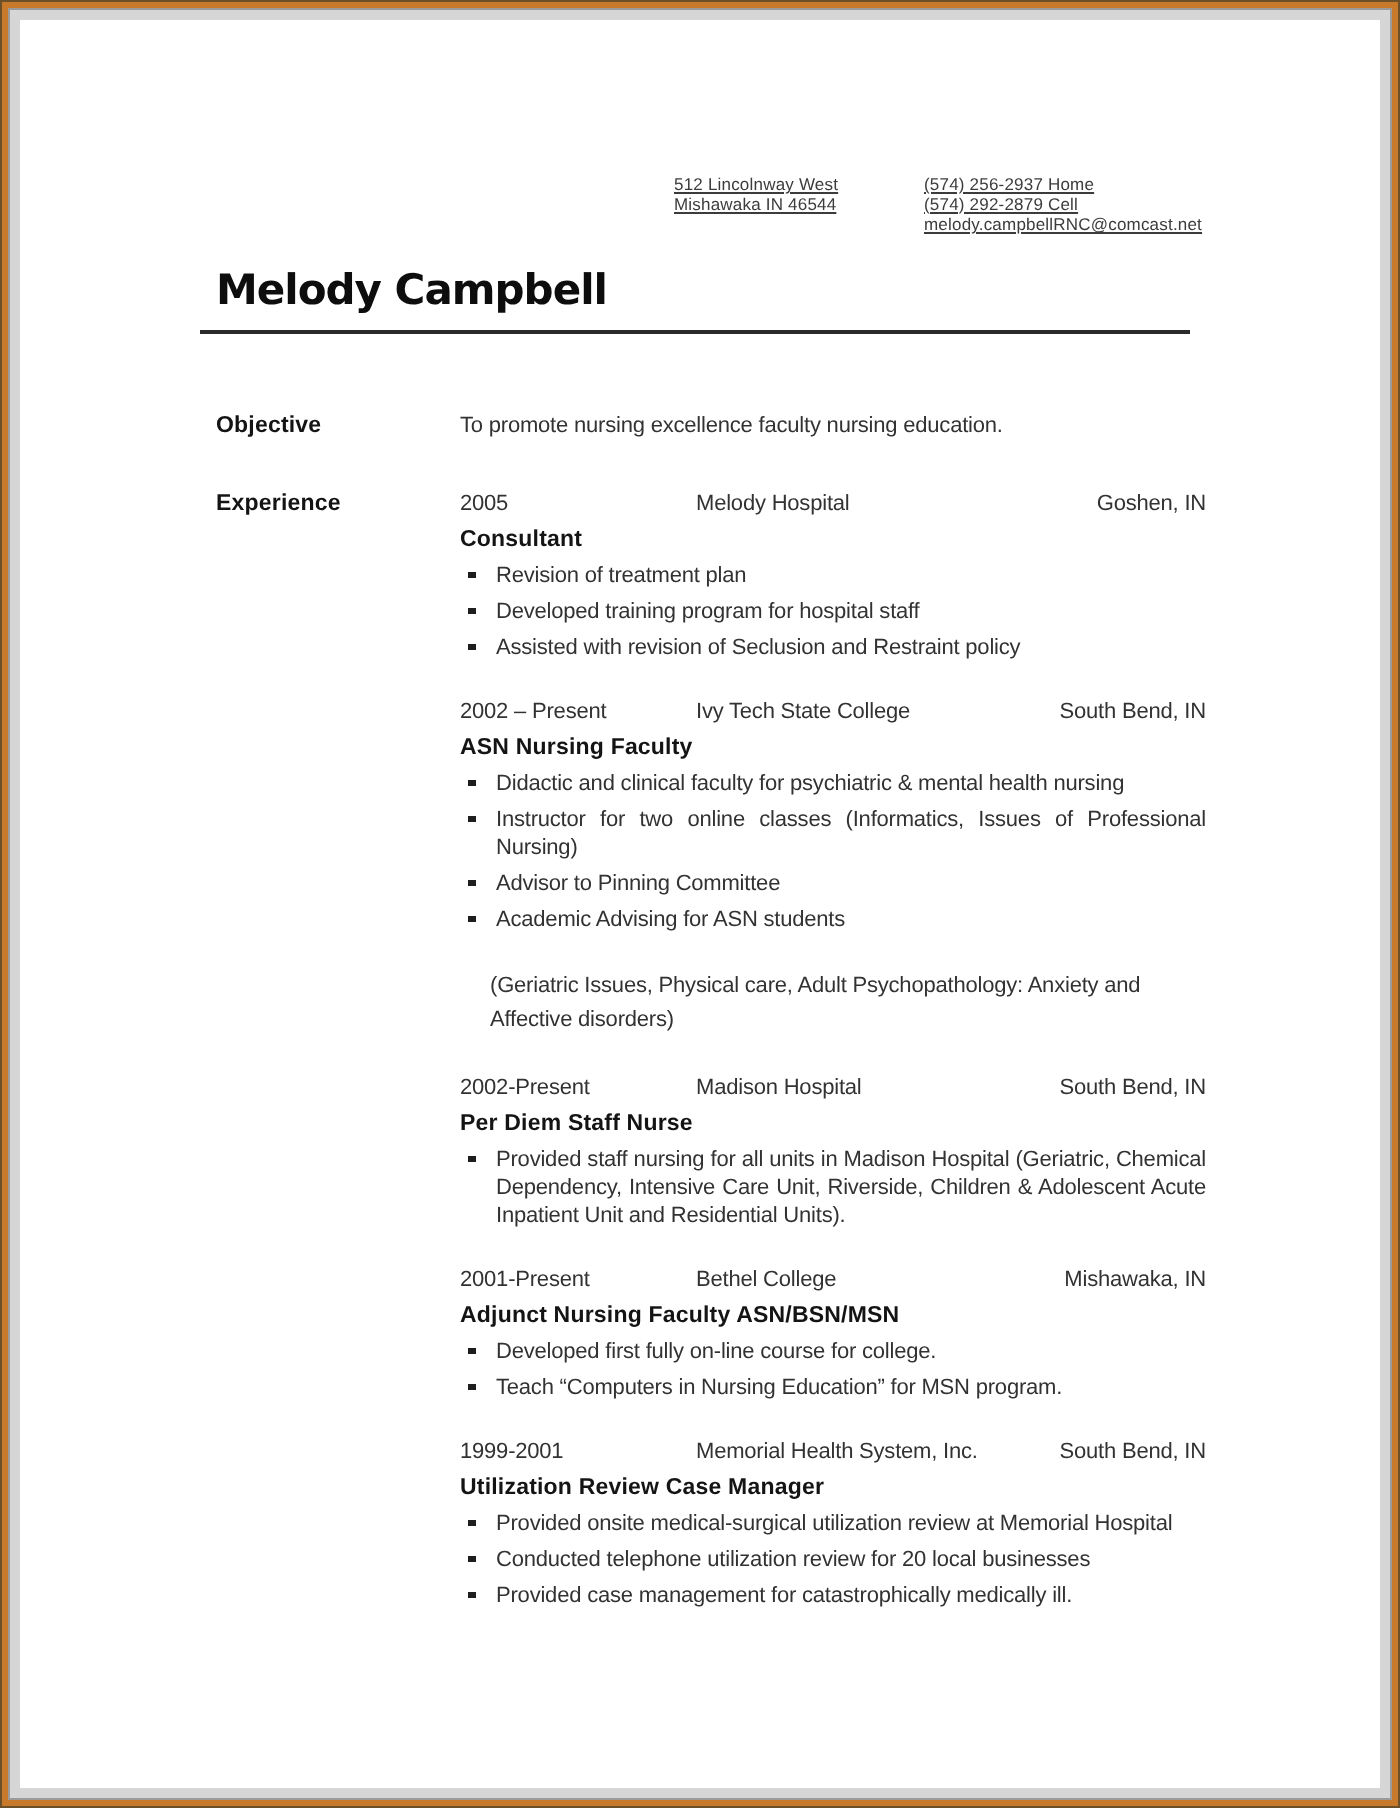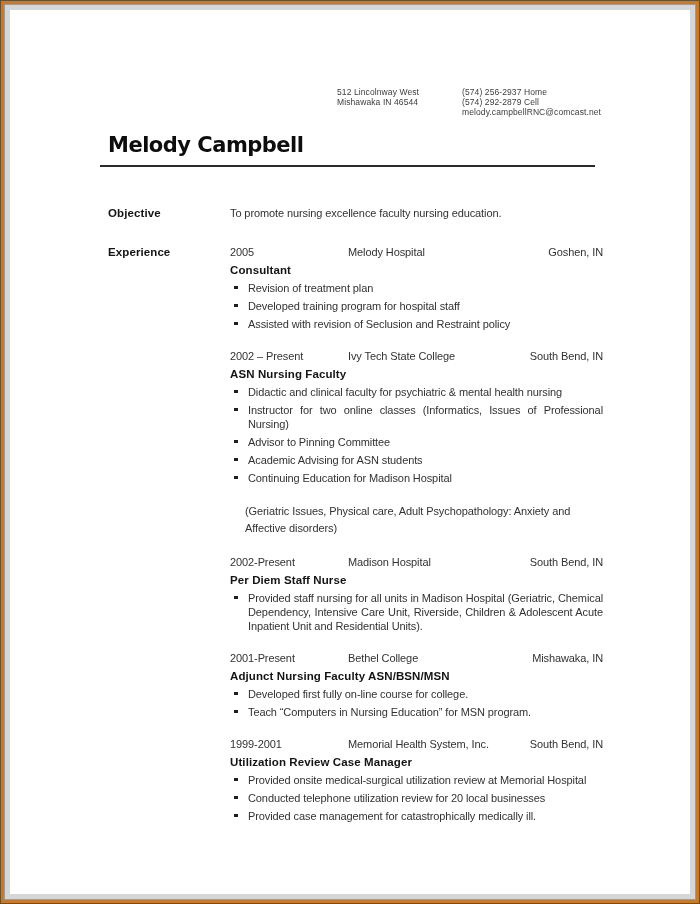--- a/index.html
+++ b/index.html
@@ -33,20 +33,21 @@
   }
   
   .contact{
     display:flex;
     margin-left:327px;
     padding-top:78px;
     font-size:8.5px;
     line-height:9.5px;
     letter-spacing:0.1px;
     color:#3c3c3c;
+    text-decoration:underline;
   }
   .contact .address{width:125px;flex:none;}
   .contact .email{margin-top:1px;}
   
   .name{
     margin:12px 0 0 98px;
     font-family:"DejaVu Sans",sans-serif;
     font-weight:bold;
     font-size:21px;
     line-height:30px;
@@ -152,21 +153,20 @@
               <span class="dates">2002 – Present</span>
               <span class="org">Ivy Tech State College</span>
               <span class="loc">South Bend, IN</span>
             </div>
             <div class="job-title">ASN Nursing Faculty</div>
             <ul class="bullets">
               <li>Didactic and clinical faculty for psychiatric &amp; mental health nursing</li>
               <li class="justify">Instructor for two online classes (Informatics, Issues of Professional Nursing)</li>
               <li>Advisor to Pinning Committee</li>
               <li>Academic Advising for ASN students</li>
-              <li>Continuing Education for Madison Hospital</li>
             </ul>
             <div class="note">
               <div>(Geriatric Issues, Physical care, Adult Psychopathology: Anxiety and</div>
               <div>Affective disorders)</div>
             </div>
           </div>
 
           <div class="job">
             <div class="job-header">
               <span class="dates">2002-Present</span>

